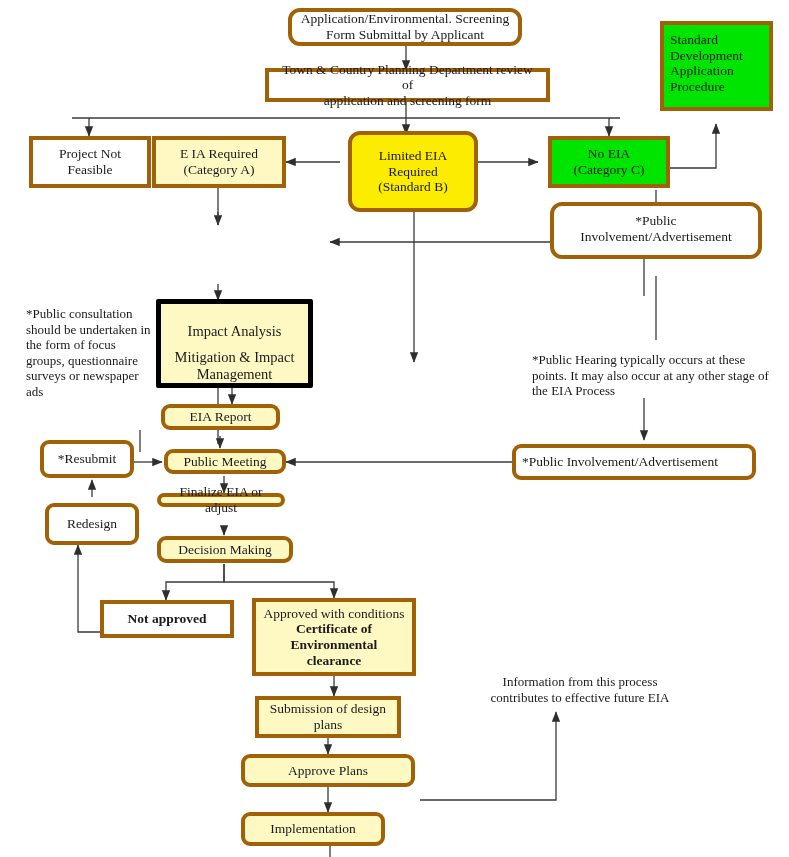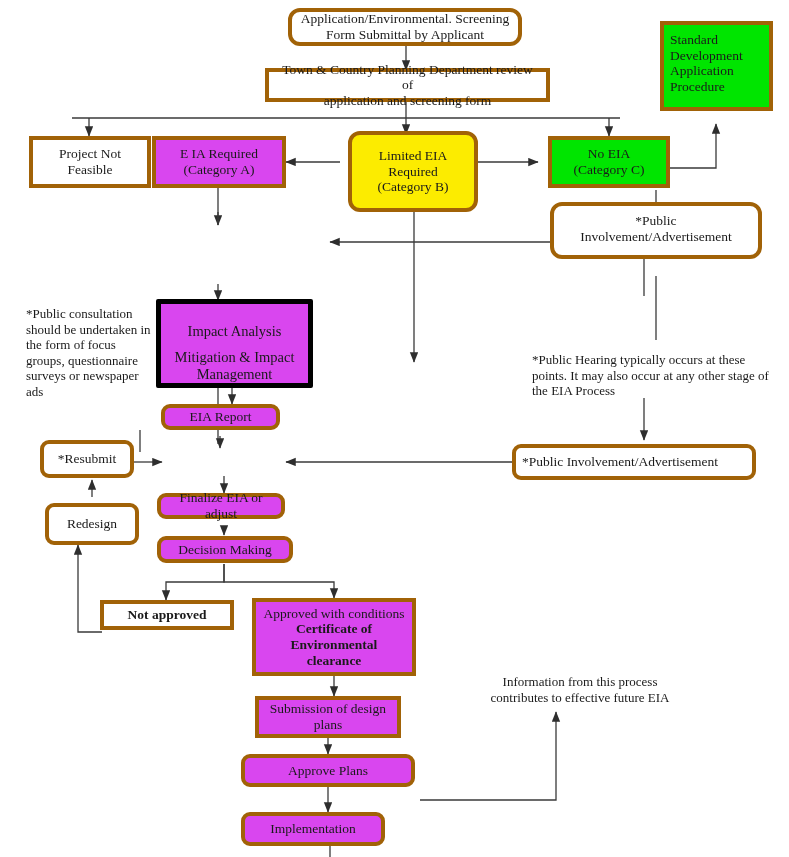--- a/index.html
+++ b/index.html
@@ -6,21 +6,21 @@
   body{width:789px;height:857px;position:relative;overflow:hidden;
        font-family:"Liberation Serif","DejaVu Serif",serif;color:#1a1a1a;}
   #canvas{position:absolute;left:0;top:0;width:789px;height:857px;}
   svg.wires{position:absolute;left:0;top:0;width:789px;height:857px;pointer-events:none;}
   .node{position:absolute;box-sizing:border-box;display:flex;flex-direction:column;
         justify-content:center;border:4px solid #a16207;background:#ffffff;
         font-size:13.5px;line-height:1.16;z-index:3;}
   .node .ln{display:block;padding:0 6px;}
   .center{text-align:center;align-items:center;}
   .left{text-align:left;align-items:flex-start;}
-  .orange{background:#d946ef;}
+  .orange{background:#fef9c3;}
   .yellow{background:#FCEC00;}
   .green{background:#00E500;}
   .white{background:#ffffff;}
   .rounded{border-radius:12px;}
   .rounded-sm{border-radius:9px;}
   .thick{border:5px solid #000000;border-radius:2px;justify-content:flex-end;}
   .bold{font-weight:bold;}
   .note{position:absolute;background:transparent;border:none;font-size:13px;
         line-height:1.2;z-index:4;}
   .note.center{text-align:center;}
@@ -101,21 +101,21 @@
   </div>
 
   <div class="node orange center" style="left:152px;top:136px;width:134px;height:52px;">
     <span class="ln">E IA Required</span>
     <span class="ln">(Category A)</span>
   </div>
 
   <div class="node yellow rounded center" style="left:348px;top:131px;width:130px;height:81px;">
     <span class="ln">Limited EIA</span>
     <span class="ln">Required</span>
-    <span class="ln">(Category B)</span>
+    <span class="ln">(Standard B)</span>
   </div>
 
   <div class="node green center" style="left:548px;top:136px;width:122px;height:52px;">
     <span class="ln">No EIA</span>
     <span class="ln">(Category C)</span>
   </div>
 
   <div class="node white rounded center top-text" style="left:550px;top:202px;width:212px;height:57px;">
     <span class="ln">*Public Involvement/Advertisement</span>
   </div>
@@ -129,38 +129,41 @@
   </div>
 
   <div class="node orange rounded-sm center" style="left:161px;top:404px;width:119px;height:26px;">
     <span class="ln">EIA Report</span>
   </div>
 
   <div class="node white rounded-sm center" style="left:40px;top:440px;width:94px;height:38px;">
     <span class="ln">*Resubmit</span>
   </div>
 
+  <div class="node orange rounded-sm center" style="left:164px;top:449px;width:122px;height:25px;">
+    <span class="ln">Public Meeting</span>
+  </div>
 
   <div class="node white rounded-sm left" style="left:512px;top:444px;width:244px;height:36px;">
     <span class="ln">*Public Involvement/Advertisement</span>
   </div>
 
-  <div class="node orange rounded-sm center" style="left:157px;top:493px;width:128px;height:26px;">
+  <div class="node orange rounded-sm center" style="left:157px;top:493px;width:128px;height:14px;">
     <span class="ln">Finalize EIA or adjust</span>
   </div>
 
   <div class="node white rounded-sm center" style="left:45px;top:503px;width:94px;height:42px;">
     <span class="ln">Redesign</span>
   </div>
 
   <div class="node orange rounded-sm center" style="left:157px;top:536px;width:136px;height:27px;">
     <span class="ln">Decision Making</span>
   </div>
 
-  <div class="node white center bold" style="left:100px;top:600px;width:134px;height:30px;">
+  <div class="node white center bold" style="left:100px;top:600px;width:134px;height:38px;">
     <span class="ln">Not approved</span>
   </div>
 
   <div class="node orange center" style="left:252px;top:598px;width:164px;height:78px;">
     <span class="ln">Approved with conditions</span>
     <span class="ln bold">Certificate of</span>
     <span class="ln bold">Environmental clearance</span>
   </div>
 
   <div class="node orange center" style="left:255px;top:696px;width:146px;height:42px;">

